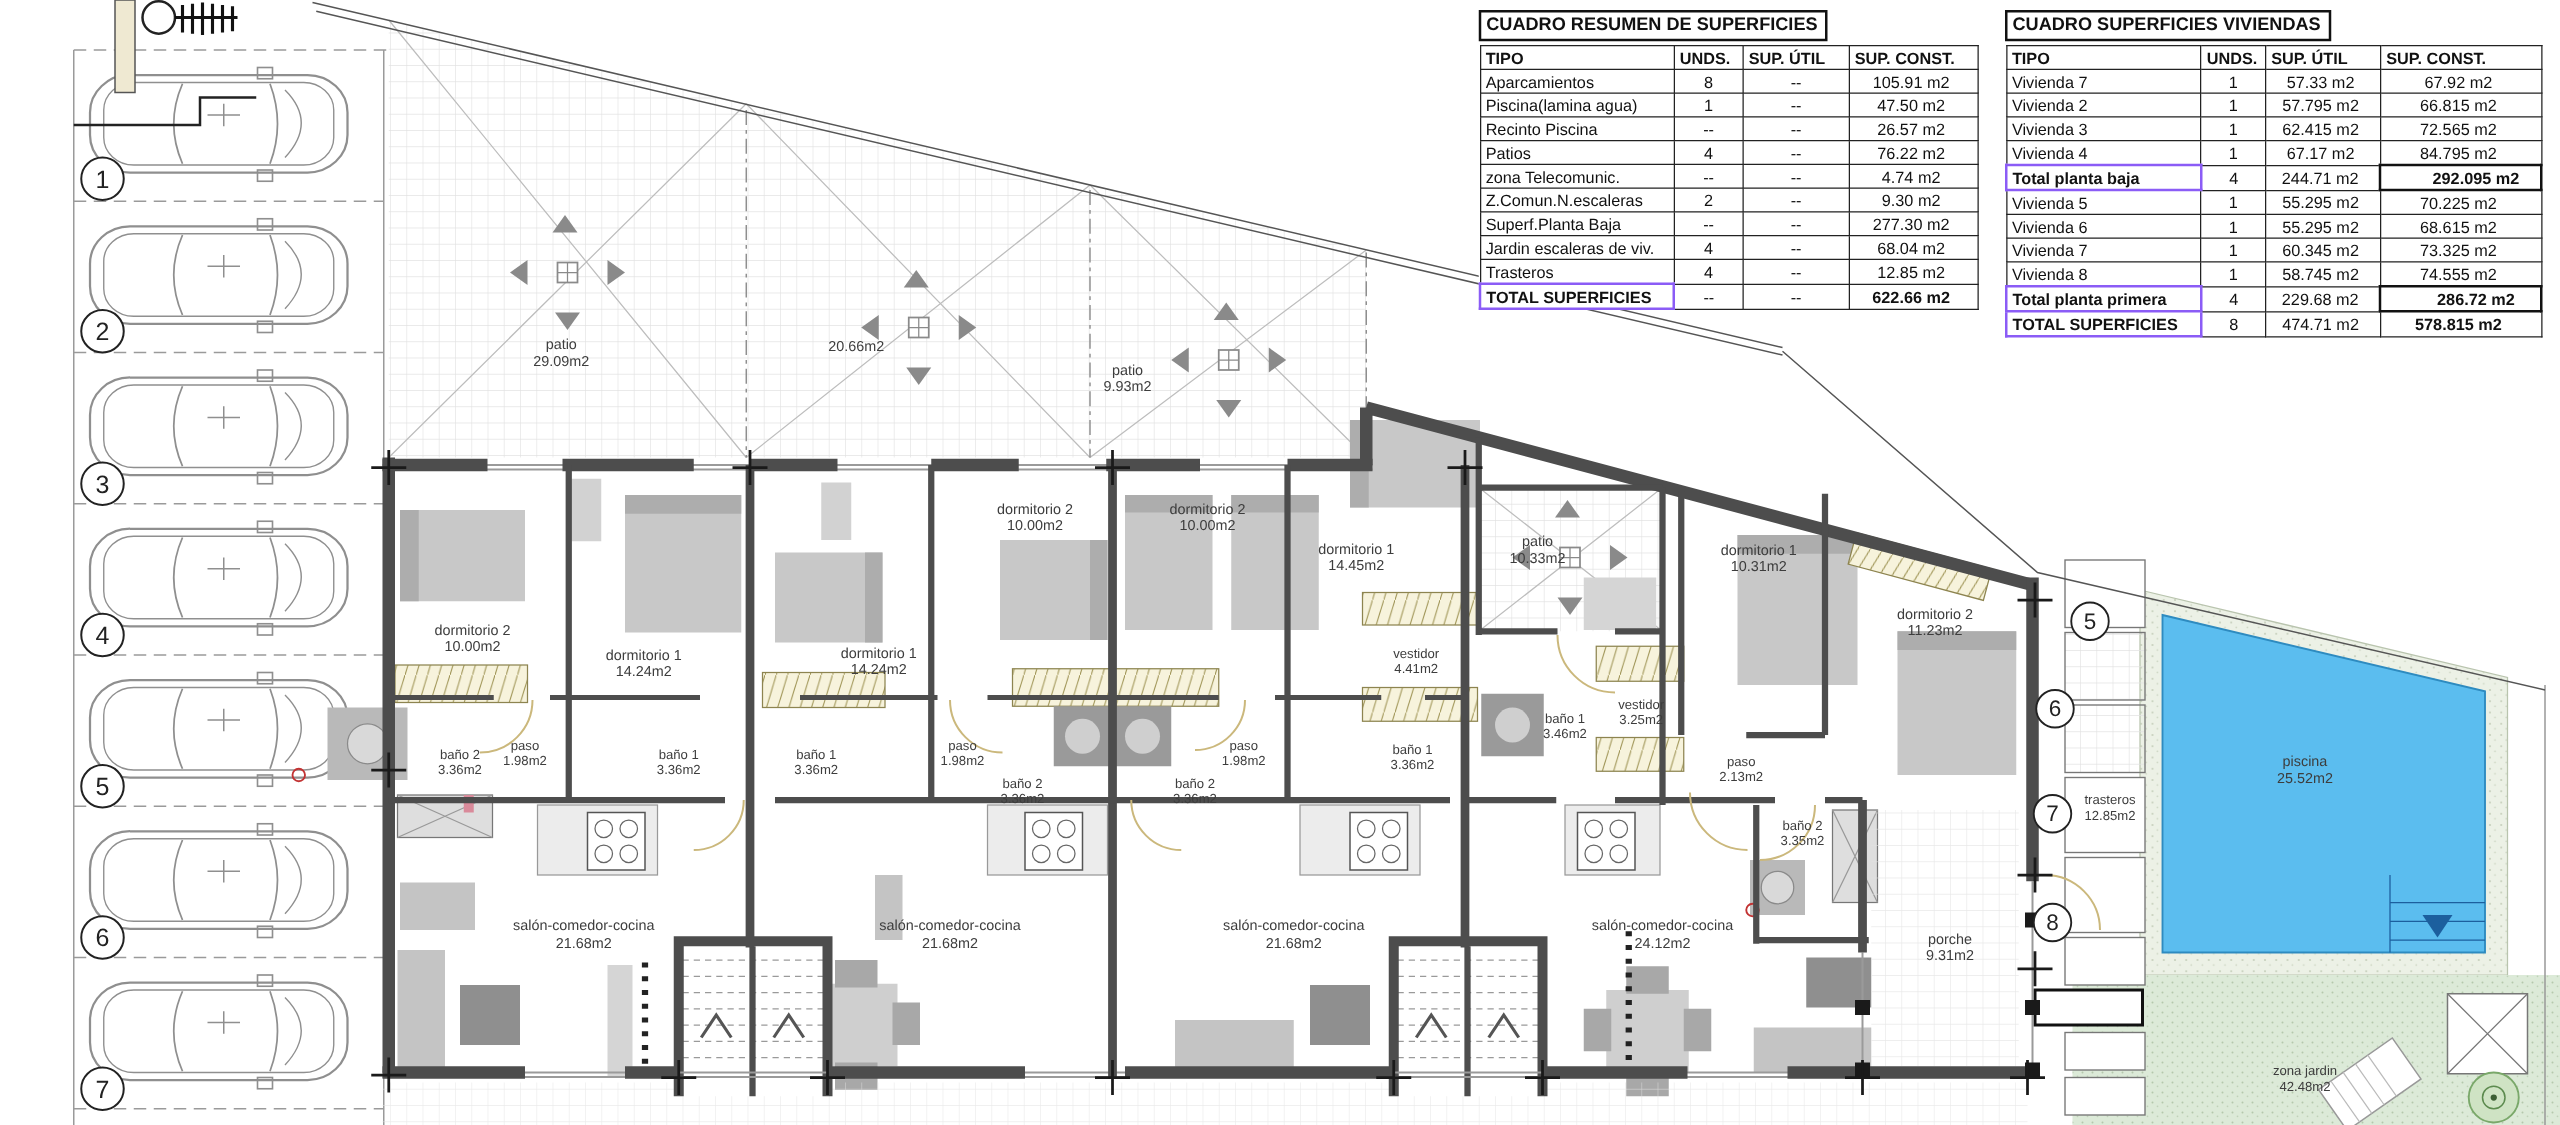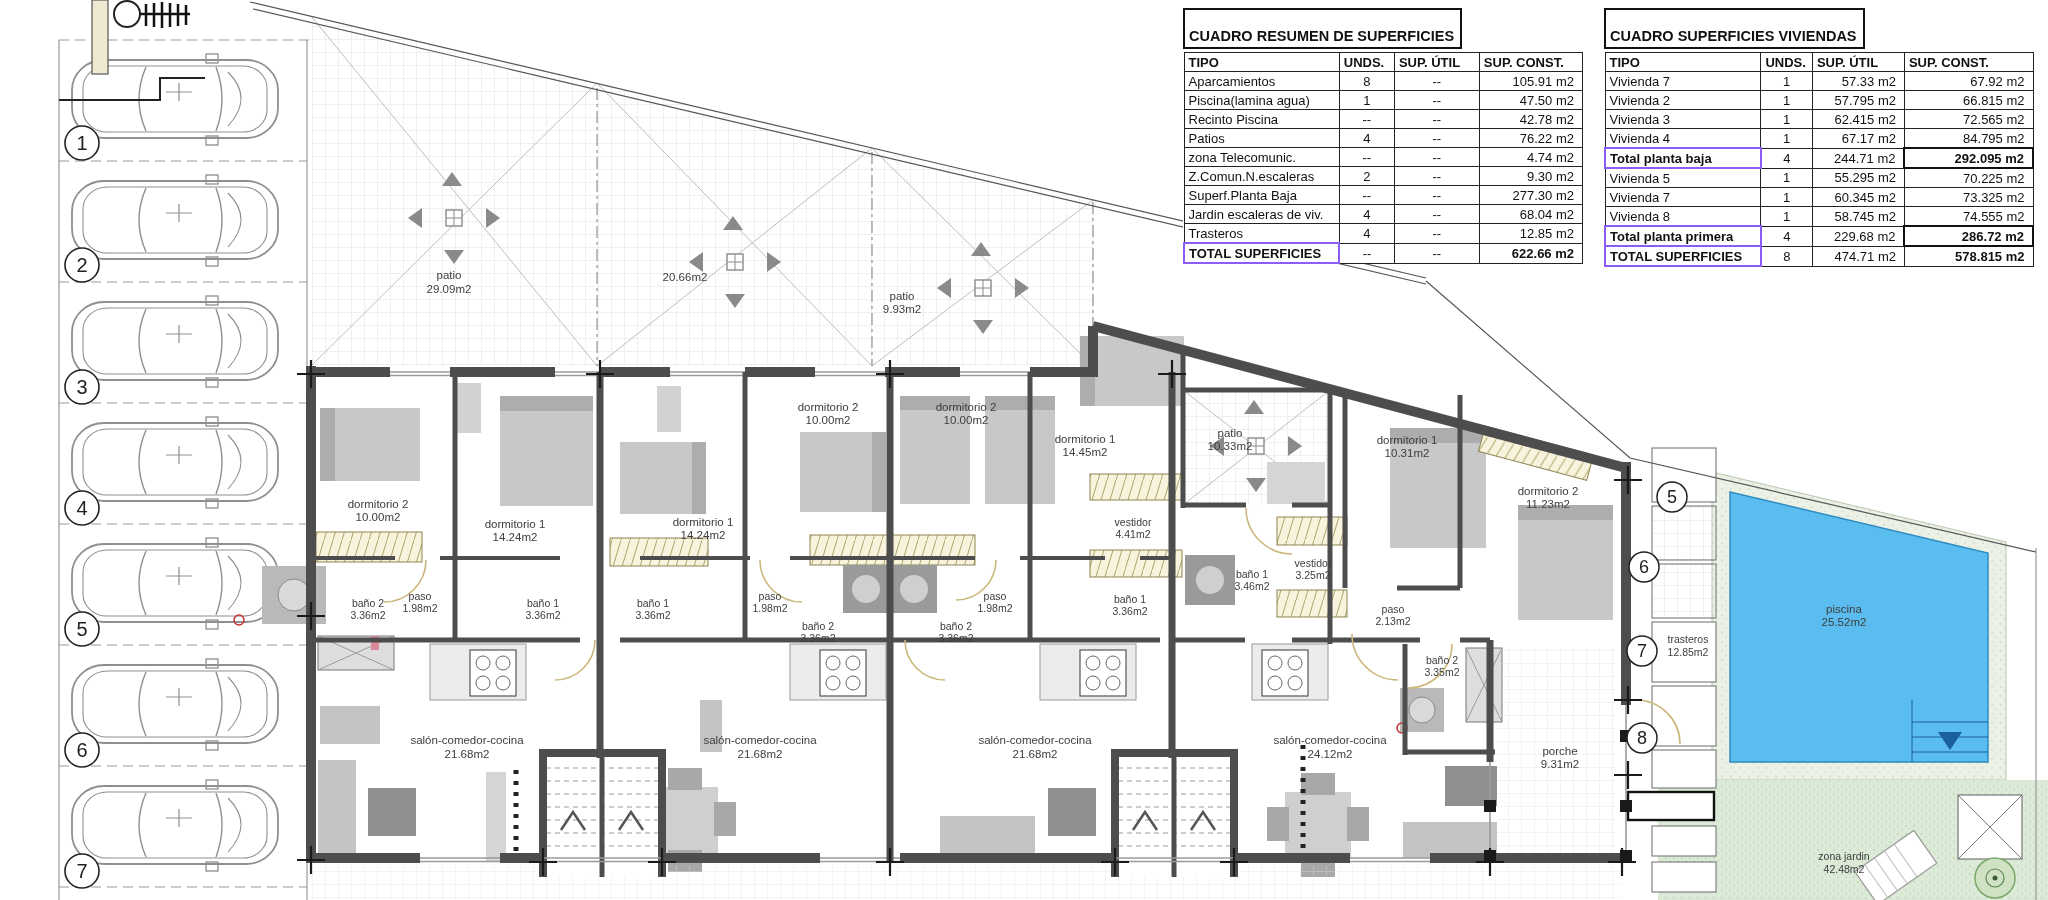--- a/index.html
+++ b/index.html
@@ -9,27 +9,27 @@
   svg text{font-family:"Liberation Sans",sans-serif;fill:#3d3d3d;}
   .roomname{font-size:11.5px;}
   .roomarea{font-size:11.5px;}
   .svcname{font-size:10.5px;}
   .svcarea{font-size:10.5px;}
   .circnum{font-size:20px;fill:#222;}
   .circnum2{font-size:18px;fill:#222;}
   
   .cuadro{position:absolute;color:#111;}
   .cuadro .title{border:2px solid #111;font-weight:bold;font-size:14.5px;
-                 padding:18px 6px 3px 4px;background:#fff;display:inline-block;}
+                 padding:2px 6px 3px 4px;background:#fff;display:inline-block;}
   .cuadro table{border-collapse:collapse;margin-top:3px;background:#fff;}
   .cuadro td,.cuadro th{border:1px solid #222;font-size:13px;padding:1px 4px;height:16px;
                         white-space:nowrap;font-weight:normal;text-align:left;}
   .cuadro th{font-weight:bold;}
   .cuadro td.c{text-align:center;}
-  .cuadro td.r{text-align:right;padding-right:8px;margin-left:47px;}
+  .cuadro td.r{text-align:center;padding-right:8px;margin-left:47px;}
   .cuadro tr.totrow td.name{border:2px solid #8b5cf6;font-weight:bold;}
   .cuadro tr.totrow td.boldval{border:2px solid #111;font-weight:bold;padding-left:32px;}
   .cuadro td.bold{font-weight:bold;}
   #t1{left:1183px;top:8px;width:400px;}
   #t2{left:1604px;top:8px;width:430px;}
   #t1 td.name,#t1 th.name{width:150px;} #t1 td.c1{width:48px;} #t1 td.c2{width:82px;} #t1 td.c3{width:96px;}
   #t2 td.name,#t2 th.name{width:160px;} #t2 td.c1{width:44px;} #t2 td.c2{width:96px;} #t2 td.c3{width:104px;}
 </style>
 </head>
 <body>
@@ -485,21 +485,21 @@
     <tr>
       <td class="name">Piscina(lamina agua)</td>
       <td class="c1 c">1</td>
       <td class="c2 c">--</td>
       <td class="c3 r">47.50 m2</td>
     </tr>
     <tr>
       <td class="name">Recinto Piscina</td>
       <td class="c1 c">--</td>
       <td class="c2 c">--</td>
-      <td class="c3 r">42.78 m2</td>
+      <td class="c3 r">26.57 m2</td>
     </tr>
     <tr>
       <td class="name">Patios</td>
       <td class="c1 c">4</td>
       <td class="c2 c">--</td>
       <td class="c3 r">76.22 m2</td>
     </tr>
     <tr>
       <td class="name">zona Telecomunic.</td>
       <td class="c1 c">--</td>
@@ -580,20 +580,26 @@
       <td class="c2 r">244.71 m2</td>
       <td class="c3 r boldval">292.095 m2</td>
     </tr>
     <tr>
       <td class="name">Vivienda 5</td>
       <td class="c1 c">1</td>
       <td class="c2 r">55.295 m2</td>
       <td class="c3 r">70.225 m2</td>
     </tr>
     <tr>
+      <td class="name">Vivienda 6</td>
+      <td class="c1 c">1</td>
+      <td class="c2 r">55.295 m2</td>
+      <td class="c3 r">68.615 m2</td>
+    </tr>
+    <tr>
       <td class="name">Vivienda 7</td>
       <td class="c1 c">1</td>
       <td class="c2 r">60.345 m2</td>
       <td class="c3 r">73.325 m2</td>
     </tr>
     <tr>
       <td class="name">Vivienda 8</td>
       <td class="c1 c">1</td>
       <td class="c2 r">58.745 m2</td>
       <td class="c3 r">74.555 m2</td>

